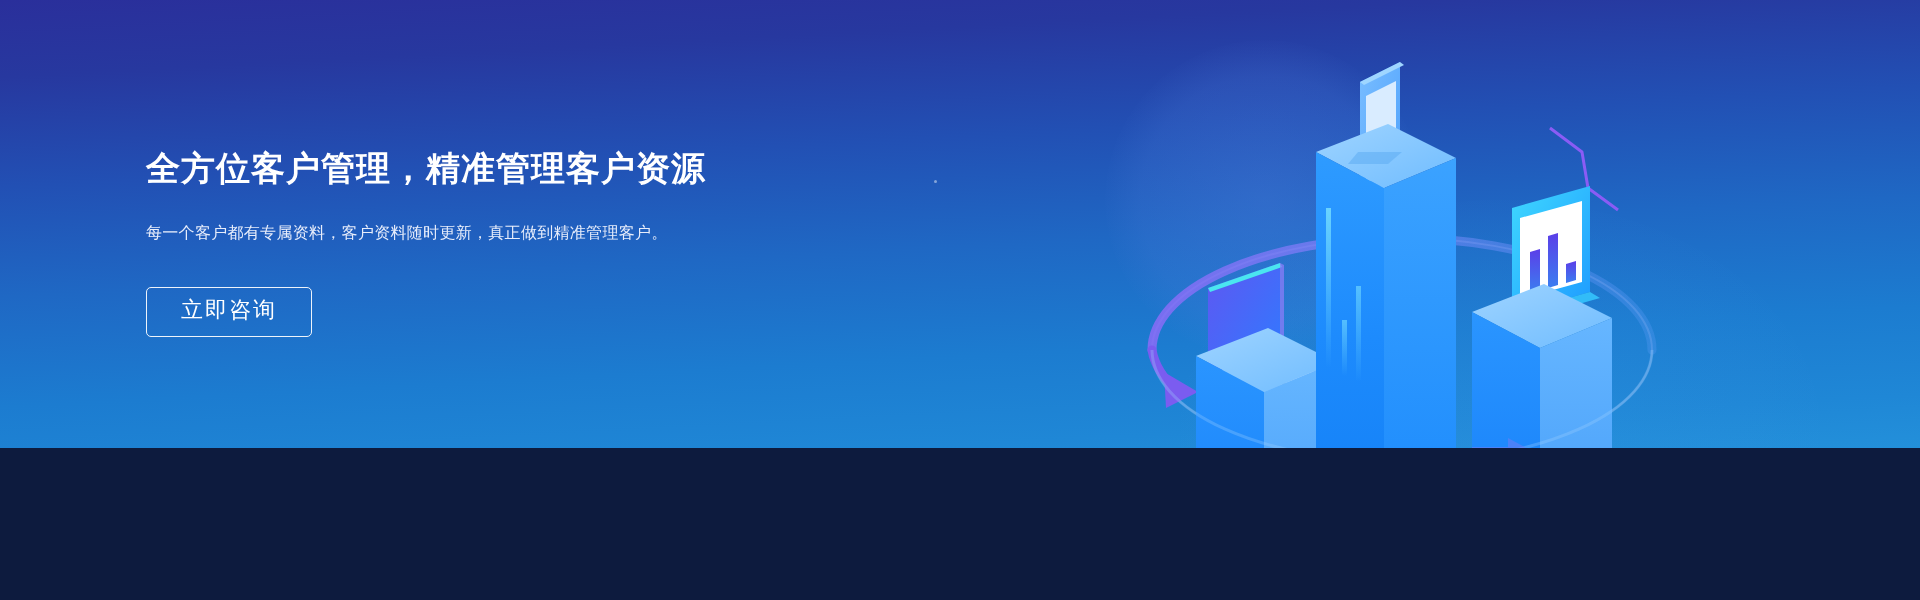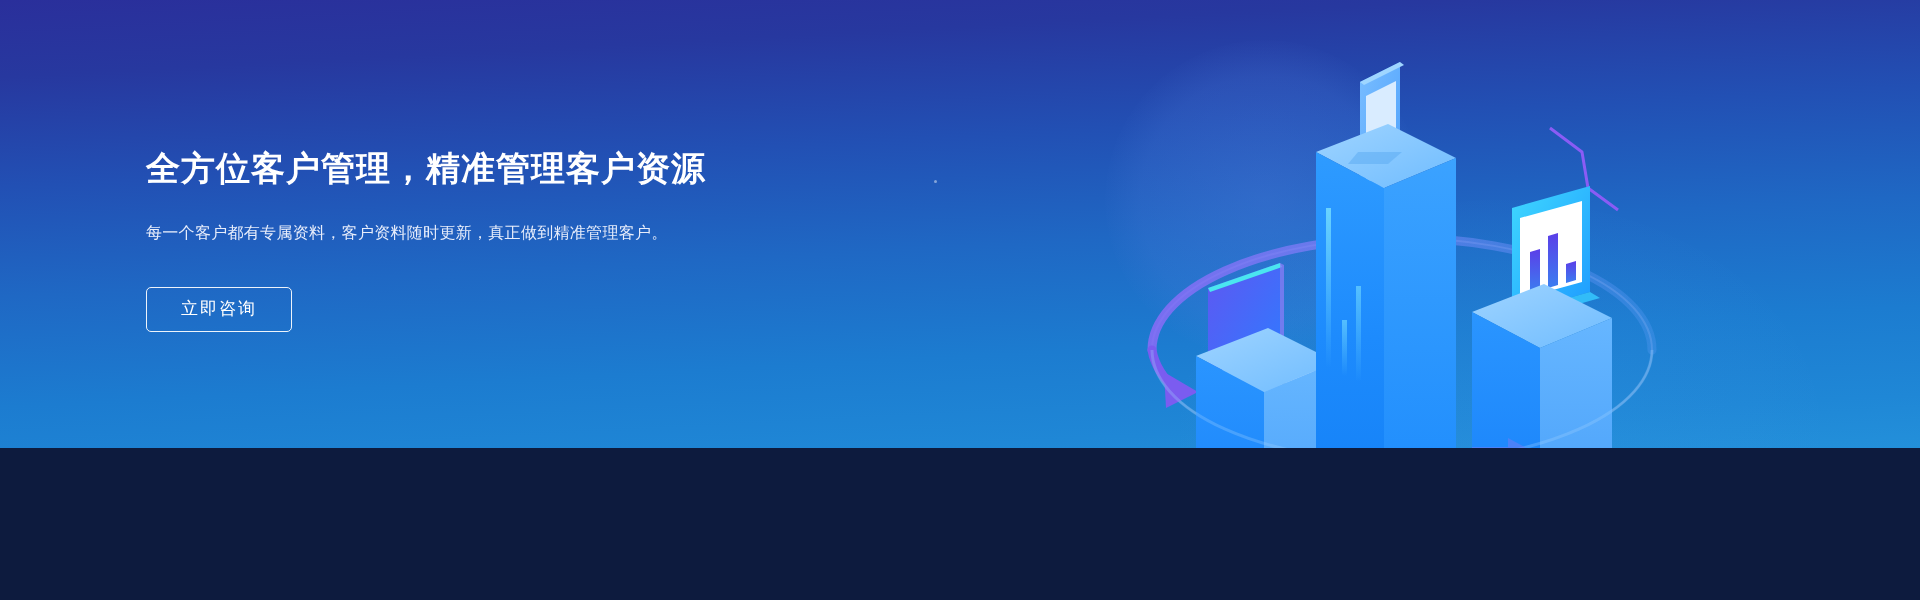--- a/index.html
+++ b/index.html
@@ -80,21 +80,21 @@
     letter-spacing: 0.3px;
   }
   .cta {
     display: inline-block;
     margin-top: 40px;
     padding: 13px 34px;
     border: 1px solid rgba(255,255,255,0.92);
     border-radius: 5px;
     background: transparent;
     color: #ffffff;
-    font-size: 17px;
+    font-size: 22px;
     letter-spacing: 2px;
     line-height: 1;
     cursor: pointer;
     font-family: inherit;
   }
 
   
   .art {
     position: absolute;
     left: 1120px;

